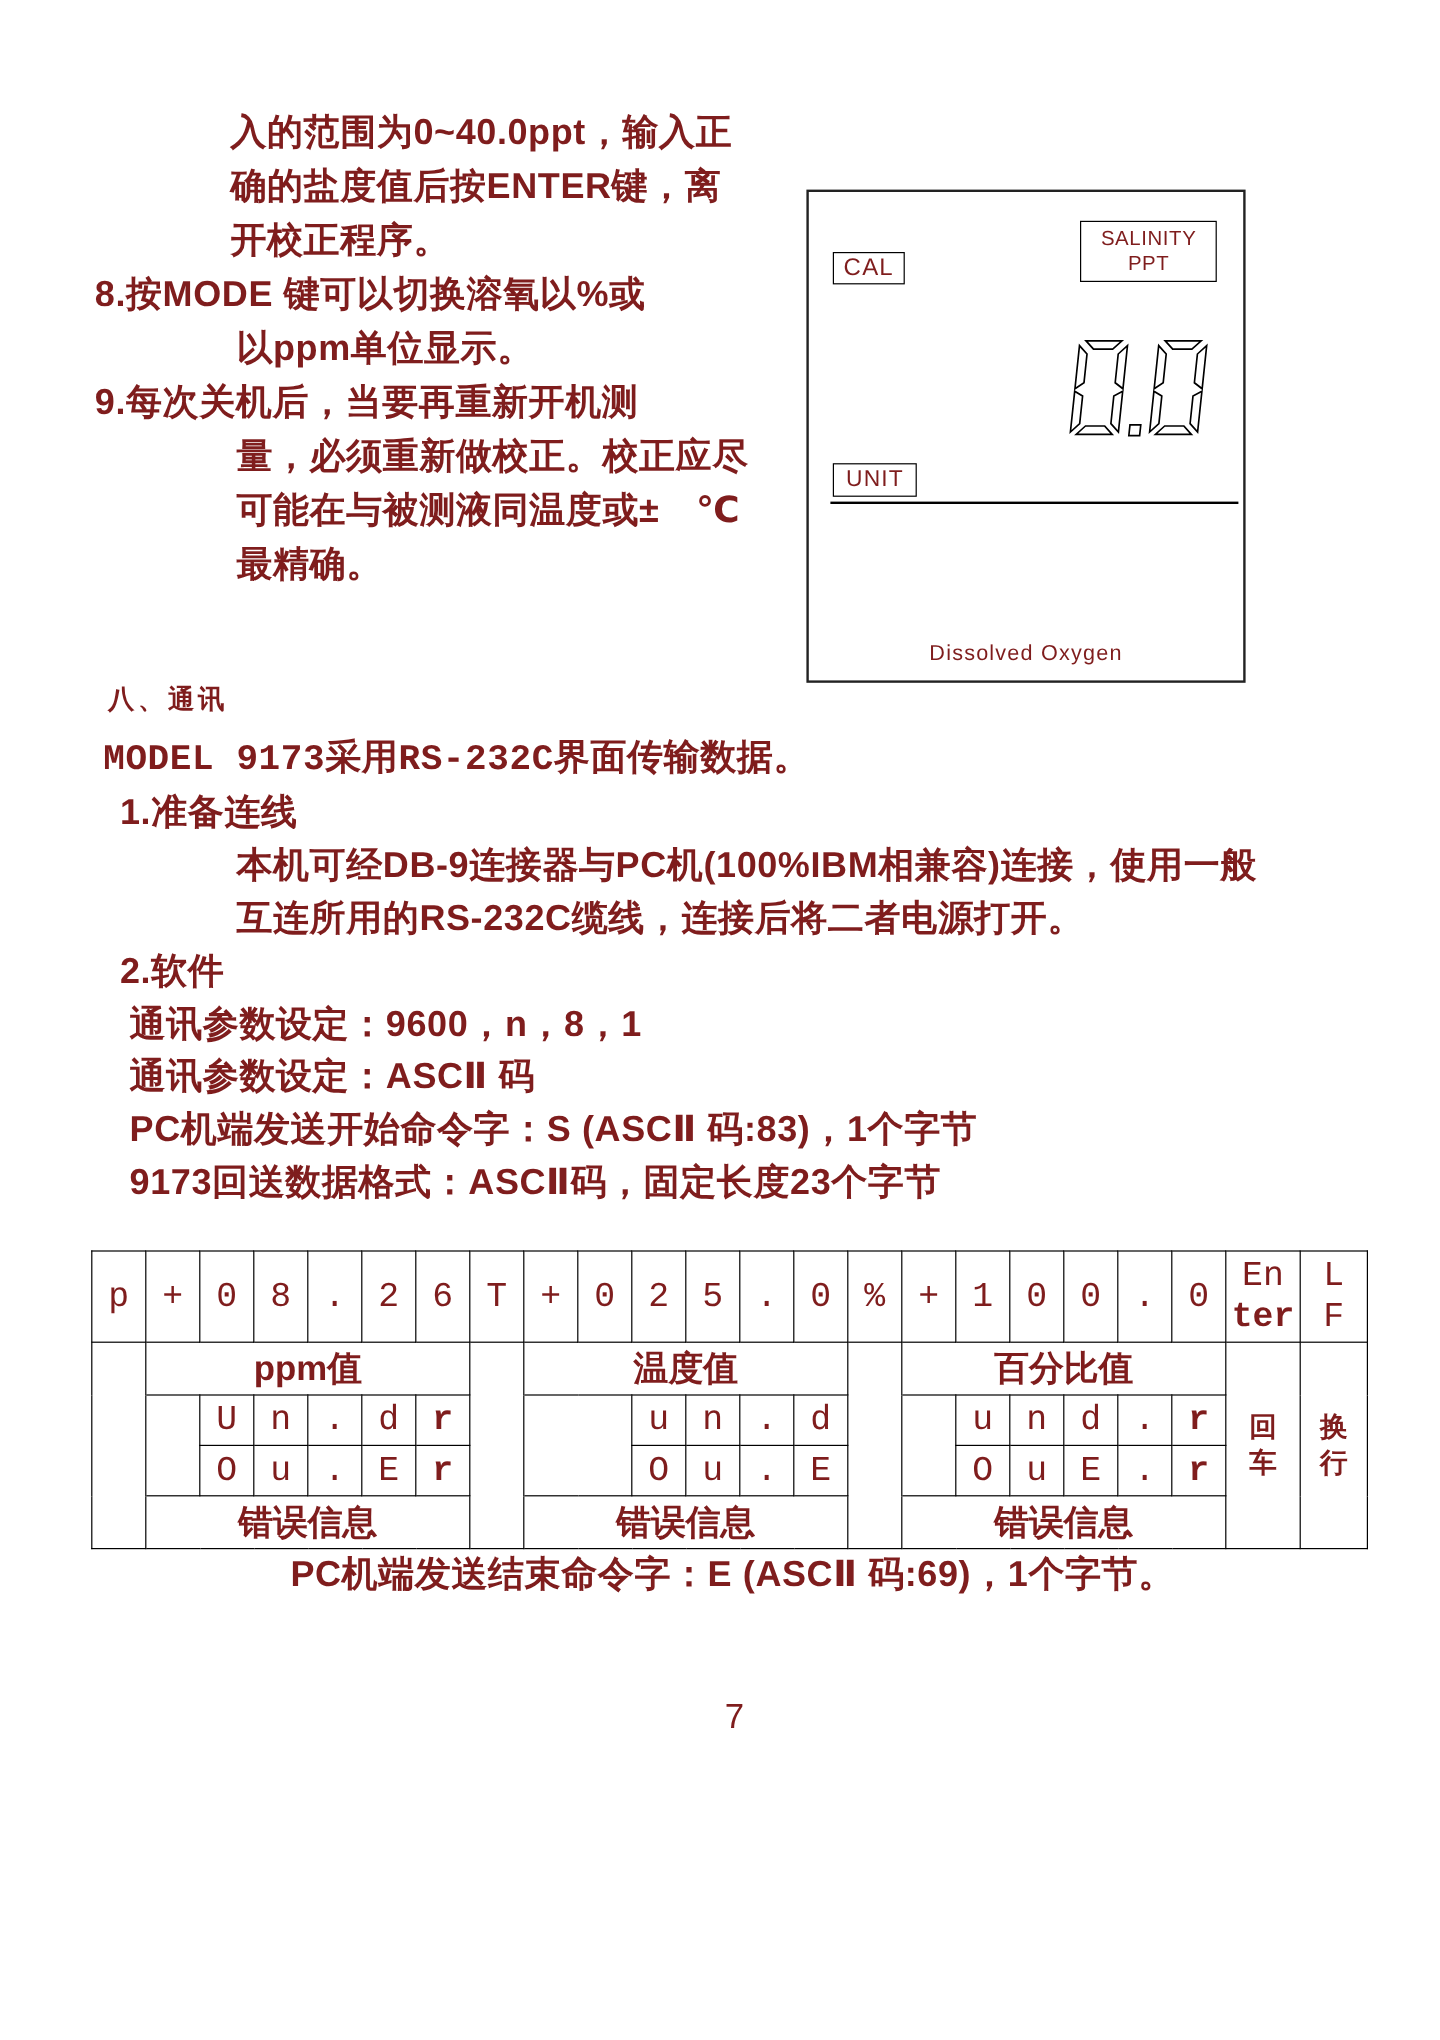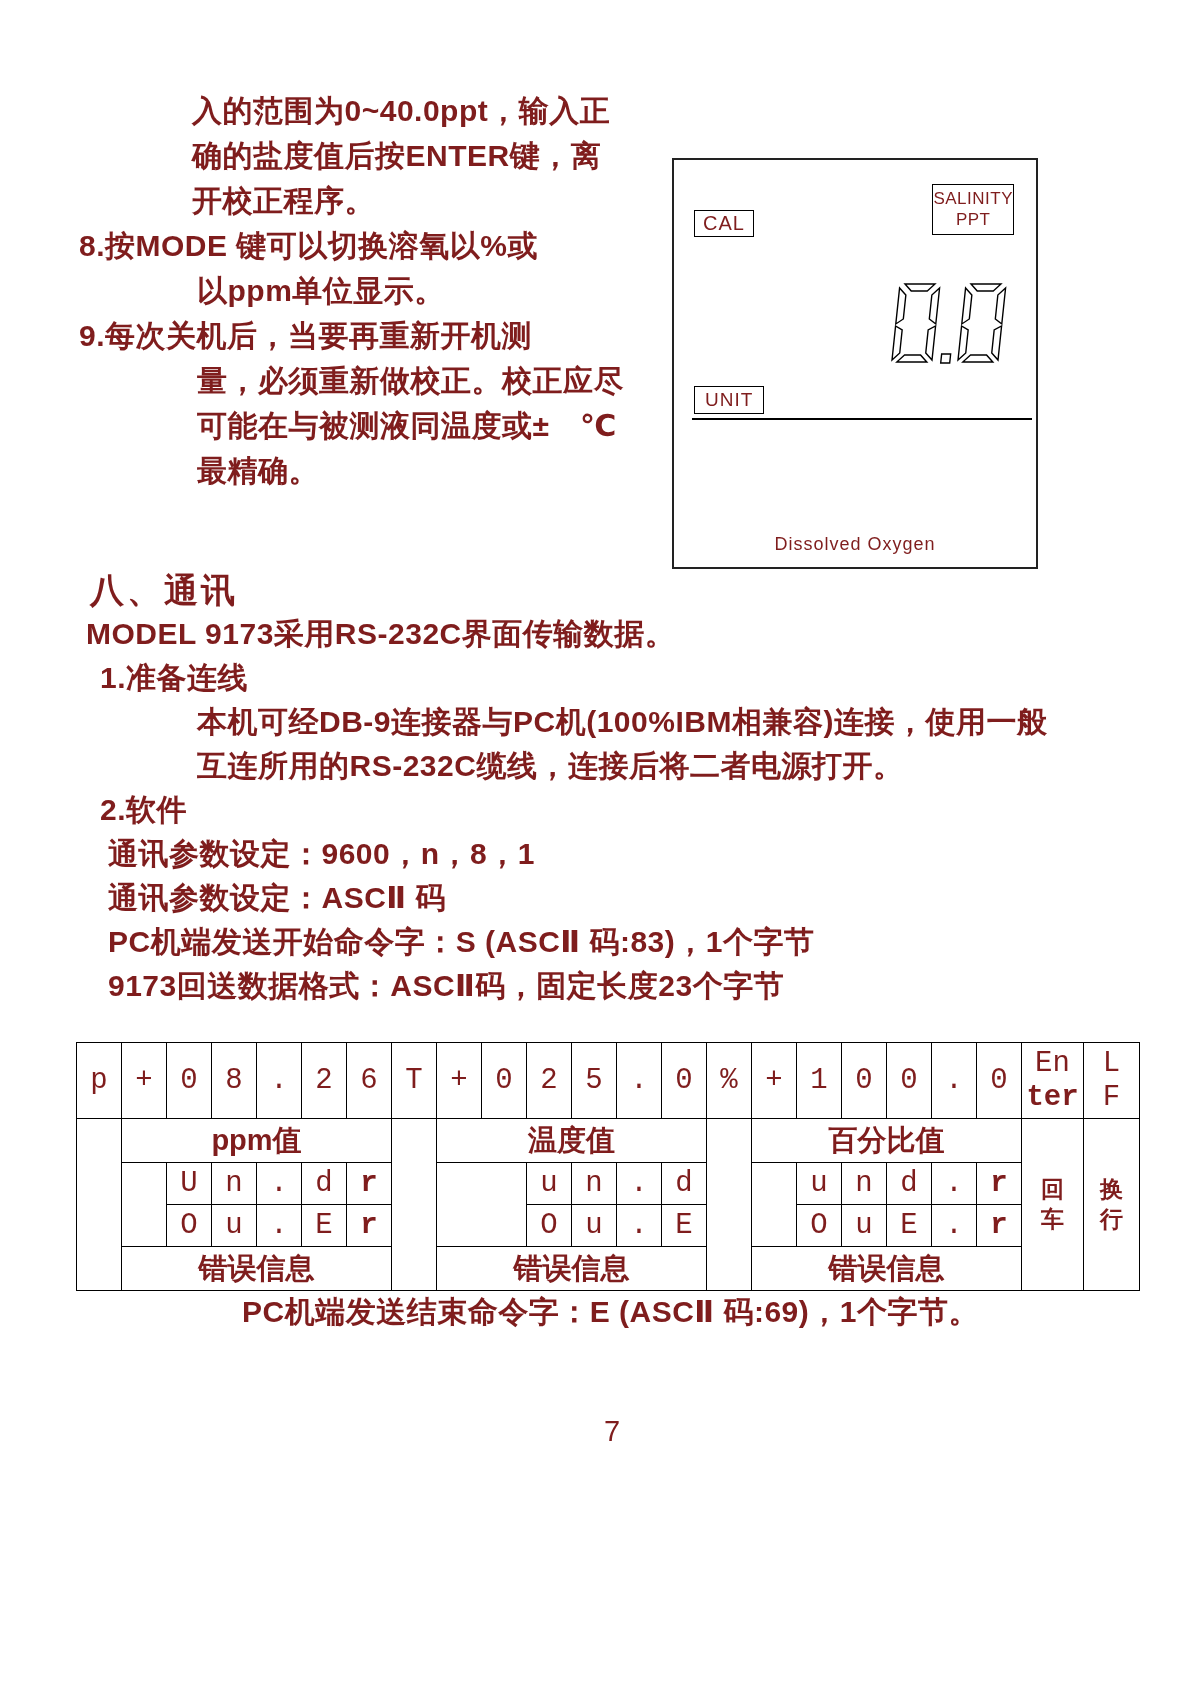--- a/index.html
+++ b/index.html
@@ -7,30 +7,30 @@
         font-family:"Liberation Sans","DejaVu Sans",sans-serif;overflow:hidden;margin-left:12px;}
 
   
   .intro{position:absolute;top:88px;left:0;font-size:30px;font-weight:600;
          line-height:45px;white-space:nowrap;letter-spacing:0.5px;}
   .p180{padding-left:180px;} .p155{padding-left:67px;} .p185{padding-left:185px;}
 
   
   .lcd{position:absolute;left:660px;top:158px;width:362px;height:407px;border:2px solid #222;}
   .cal{position:absolute;left:20px;top:50px;border:1.5px solid #000;padding:1px 8px;font-size:20px;letter-spacing:1px;}
-  .sal{position:absolute;right:22px;top:24px;border:1.5px solid #000;padding:3px 0;font-size:17px;text-align:center;line-height:1.25;letter-spacing:0.5px;}
+  .sal{position:absolute;right:22px;top:24px;border:1.5px solid #000;padding:3px 16px;font-size:17px;text-align:center;line-height:1.25;letter-spacing:0.5px;}
   .seg{position:absolute;right:18px;top:118px;}
   .lcdline{position:absolute;left:18px;right:4px;top:258px;border-top:2px solid #000;}
   .unitbox{position:absolute;left:20px;top:226px;border:1.5px solid #000;padding:2px 10px;font-size:19px;background:#fff;letter-spacing:1px;}
   .lcdfoot{position:absolute;bottom:12px;left:0;width:100%;text-align:center;font-size:18px;letter-spacing:1px;}
 
   
-  .h2{position:absolute;left:78px;top:568px;font-size:34px;font-weight:700;letter-spacing:3px;}
+  .h2{position:absolute;left:78px;top:568px;font-size:22px;font-weight:700;letter-spacing:3px;}
   .comm{position:absolute;left:0;top:612px;font-size:30px;font-weight:600;line-height:44px;white-space:nowrap;letter-spacing:0.5px;}
-  .p135{padding-left:74px;} .p160{padding-left:88px;} .p228{padding-left:96px;}
+  .p135{padding-left:74px;font-family:Liberation Mono, monospace;} .p160{padding-left:88px;} .p228{padding-left:96px;}
 
   
   table.tbl{position:absolute;left:64px;top:1042px;border-collapse:collapse;table-layout:fixed;}
   .tbl td{text-align:center;vertical-align:middle;padding:0;}
   .tbl td.b{border:1.5px solid #000;}
   .tbl td.sp{border-left:1.5px solid #000;border-right:1.5px solid #000;}
   .tbl td.spb{border-bottom:1.5px solid #000;}
   .tbl td.pad{border:none;}
   .mono{font-family:"Liberation Mono","DejaVu Sans Mono",monospace;font-size:29px;}
   .lbl{font-size:29px;font-weight:600;}

